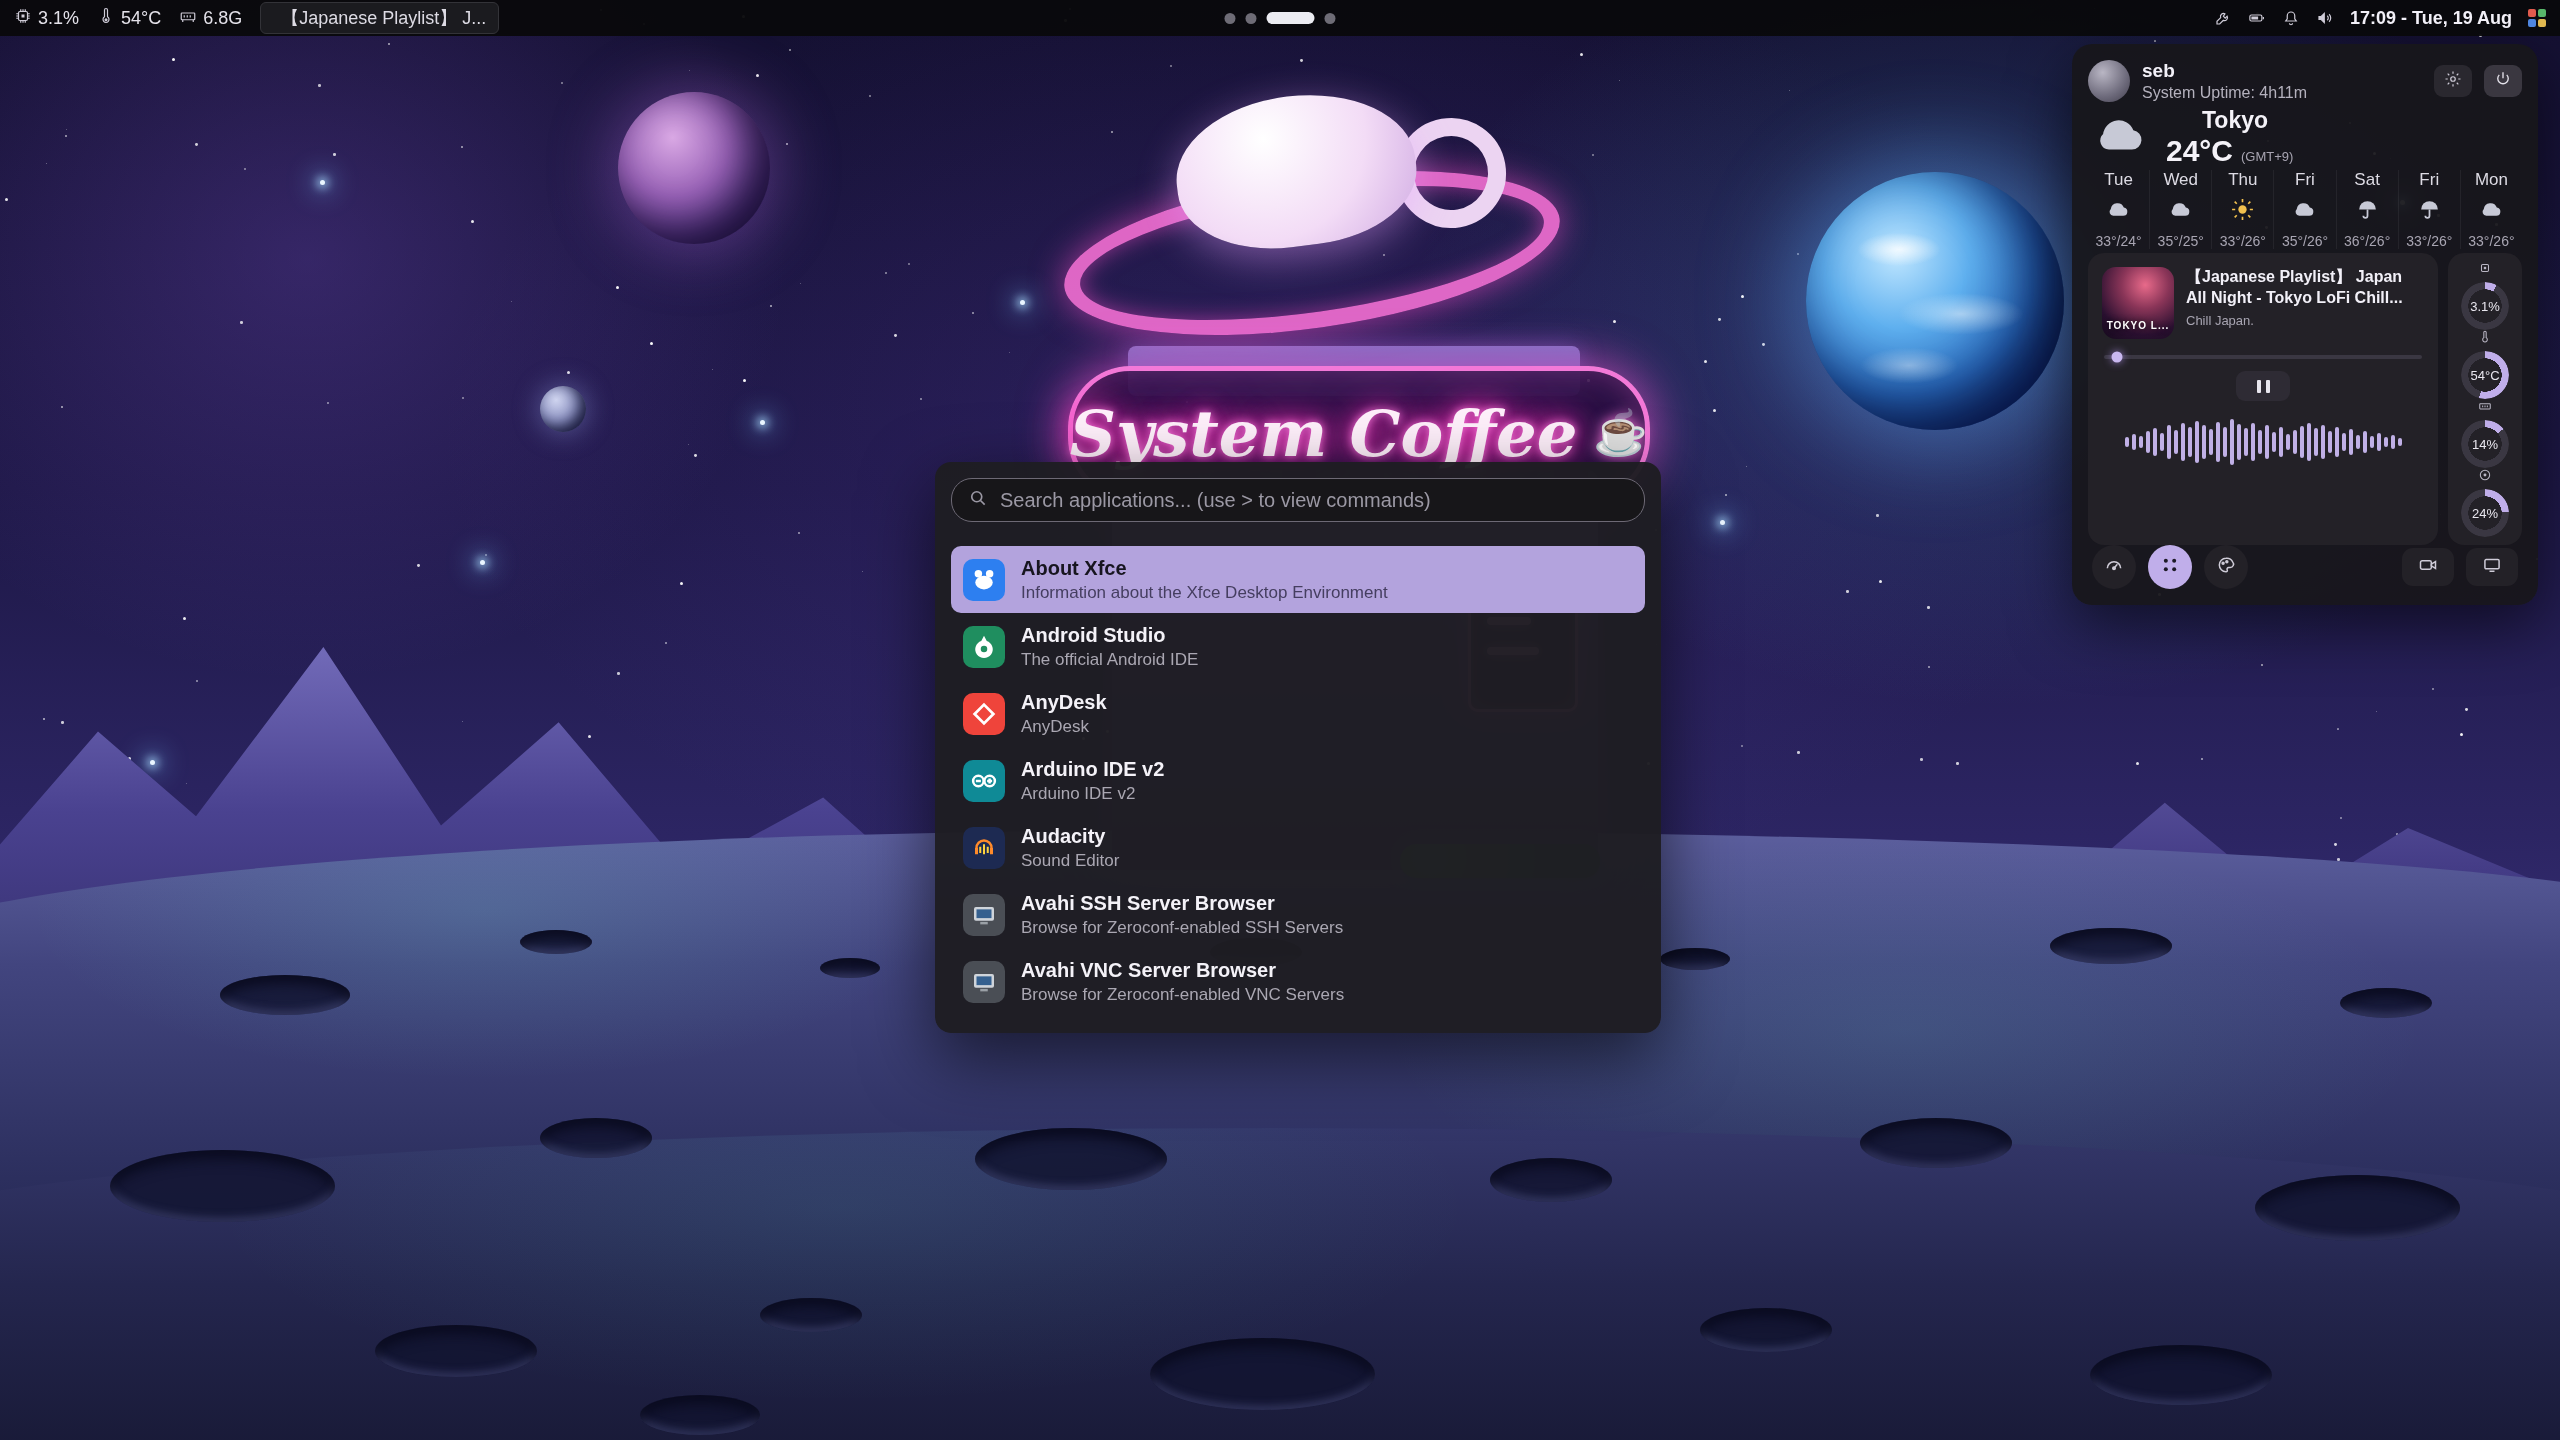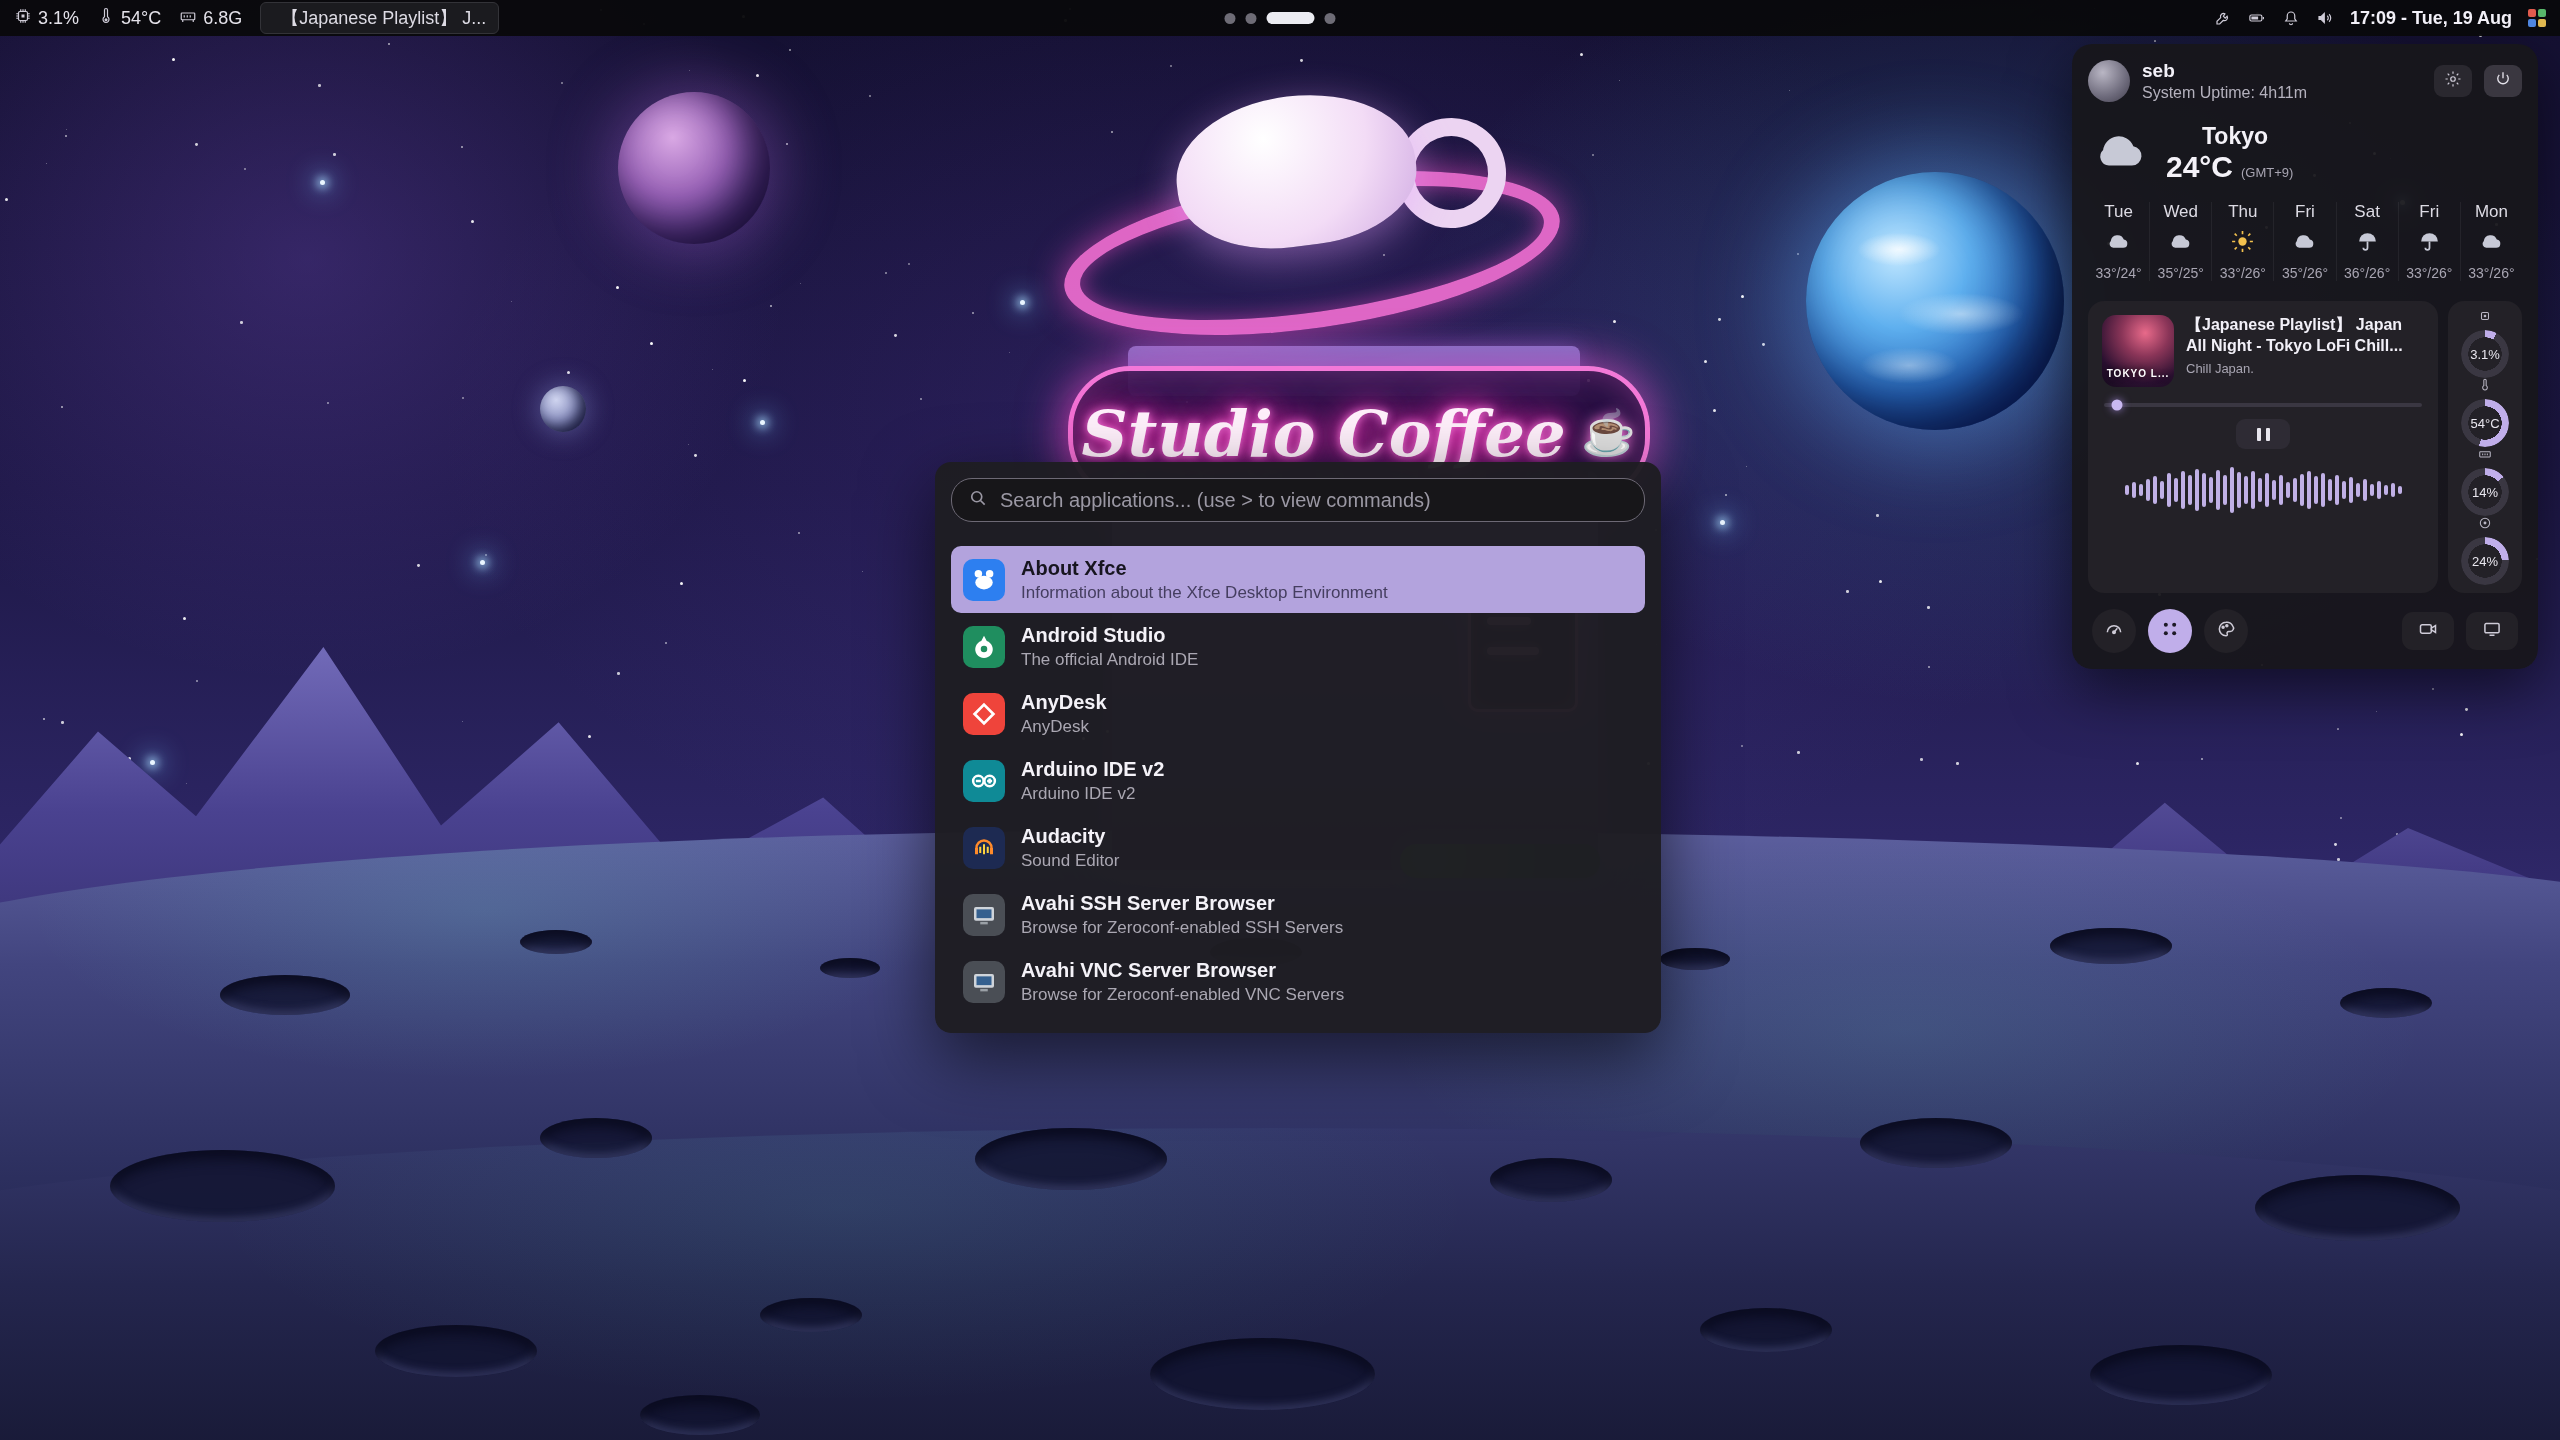--- a/index.html
+++ b/index.html
@@ -111,21 +111,21 @@
   .app-icon{width:42px;height:42px;border-radius:10px;flex:0 0 auto;
     display:flex;align-items:center;justify-content:center;}
   .app-icon svg{width:30px;height:30px;}
   .rtitle{font-size:20px;font-weight:bold;color:#f4f2f8;line-height:1.2;}
   .rsub{font-size:17px;color:#aaa7b2;line-height:1.25;margin-top:2px;}
   .result.selected .rtitle{color:#17151f;}
   .result.selected .rsub{color:#453e60;}
   
   .sidebar{position:absolute;right:22px;top:44px;width:434px;z-index:18;
     background:rgba(23,22,27,.94);border-radius:20px;padding:16px;
-    box-shadow:0 20px 60px rgba(0,0,0,.55);display:flex;flex-direction:column;gap:16px;}
+    box-shadow:0 20px 60px rgba(0,0,0,.55);display:flex;flex-direction:column;}
   .user-row{display:flex;align-items:center;gap:12px;}
   .avatar{width:42px;height:42px;border-radius:50%;flex:0 0 auto;
     background:radial-gradient(circle at 35% 30%,#b9b6c4,#6e6b7c 60%,#403d4c);}
   .user-name{font-size:19px;font-weight:bold;color:#f2f0f8;}
   .user-uptime{font-size:16px;color:#b4b1bd;margin-top:2px;}
   .icon-btn{width:38px;height:32px;border-radius:9px;background:#2a282f;display:flex;
     align-items:center;justify-content:center;cursor:pointer;color:#cfccd8;}
   .icon-btn svg{width:18px;height:18px;}
   .icon-btn.power{background:#3a3740;}
   .weather-main{display:flex;align-items:center;gap:16px;padding:4px 4px 0;}
@@ -398,21 +398,21 @@
 <div class="cafe-window">
   <i style="top:28px;width:58px"></i>
     <i style="top:58px;width:44px"></i>
     <i style="top:88px;width:52px"></i>
 </div>
 <div class="cafe-hedge"></div>
 <div class="cup-ring"></div>
 <div class="cup-body"></div>
 <div class="cup-handle"></div>
 <div class="sign">
-  <span class="sign-text">Studio Coffee</span>
+  <span class="sign-text">System Coffee</span>
   <span class="sign-cup">☕</span>
 </div>
 
 <div class="topbar">
   <div class="tb-item">
     <span><svg viewBox="0 0 24 24" fill="none" stroke="#cfccd8" stroke-width="1.6">
           <rect x="6" y="6" width="12" height="12" rx="2"></rect>
           <rect x="10" y="10" width="4" height="4" fill="#cfccd8" stroke="none"></rect>
           <path d="M9 3v3M12 3v3M15 3v3M9 18v3M12 18v3M15 18v3M3 9h3M3 12h3M3 15h3M18 9h3M18 12h3M18 15h3"></path>
         </svg></span>

